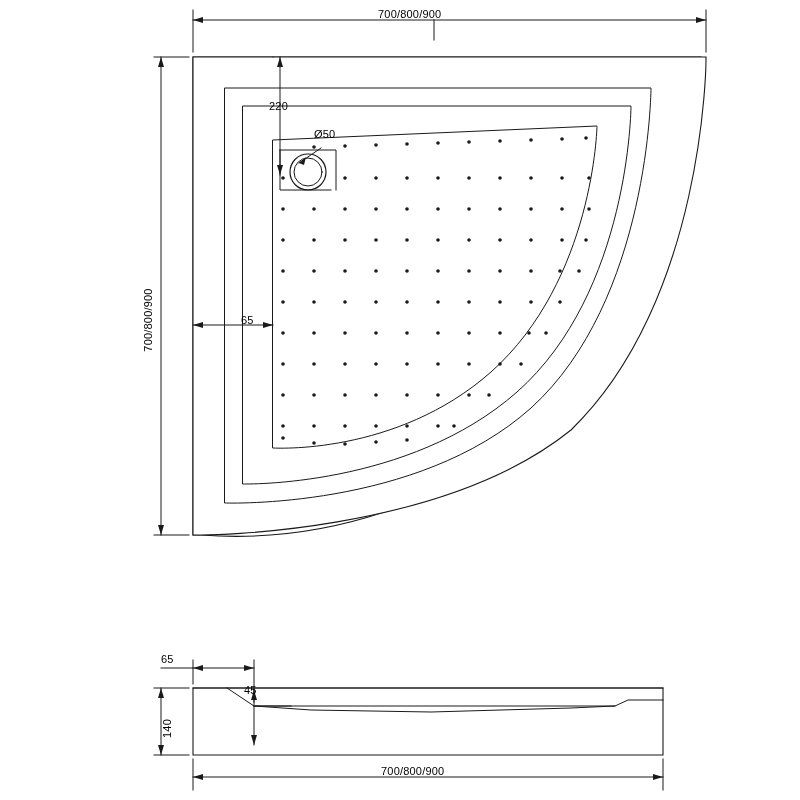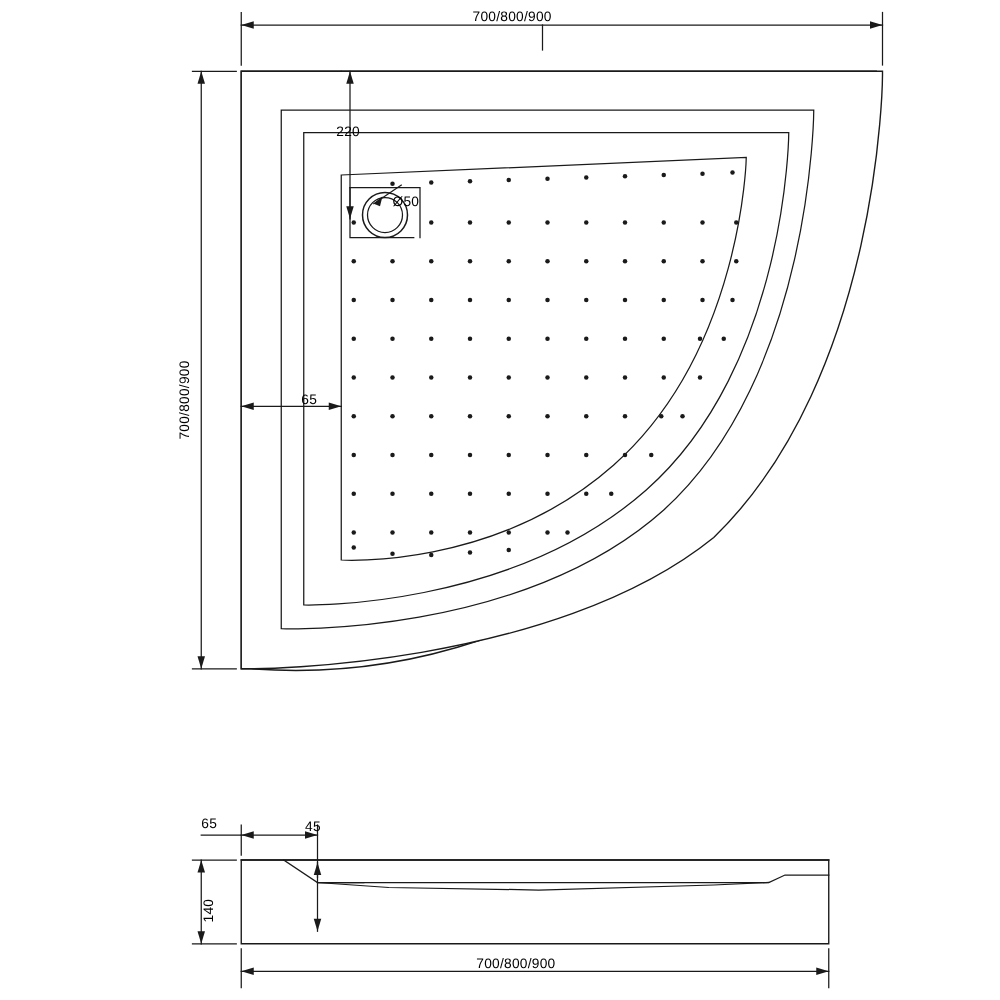--- a/index.html
+++ b/index.html
@@ -268,25 +268,25 @@
 
     </g>
   </svg>
 
   <div class="dim-label" style="left:367px; top:8px;">700/800/900</div>
 
   <div class="dim-label vert" style="left:143px; top:320px; transform: rotate(-90deg) translate(-50%, -100%);">700/800/900</div>
 
   <div class="dim-label" style="left:258px; top:100px;">220</div>
 
-  <div class="dim-label" style="left:303px; top:156px;">Ø50</div>
+  <div class="dim-label" style="left:303px; top:128px;">Ø50</div>
 
   <div class="dim-label" style="left:230px; top:314px;">65</div>
 
   <div class="dim-label" style="left:150px; top:653px;">65</div>
 
-  <div class="dim-label" style="left:233px; top:656px;">45</div>
+  <div class="dim-label" style="left:233px; top:684px;">45</div>
 
   <div class="dim-label vert" style="left:150px; top:738px; transform: rotate(-90deg);">140</div>
 
   <div class="dim-label" style="left:370px; top:765px;">700/800/900</div>
 
 </div>
 
 </body></html>

